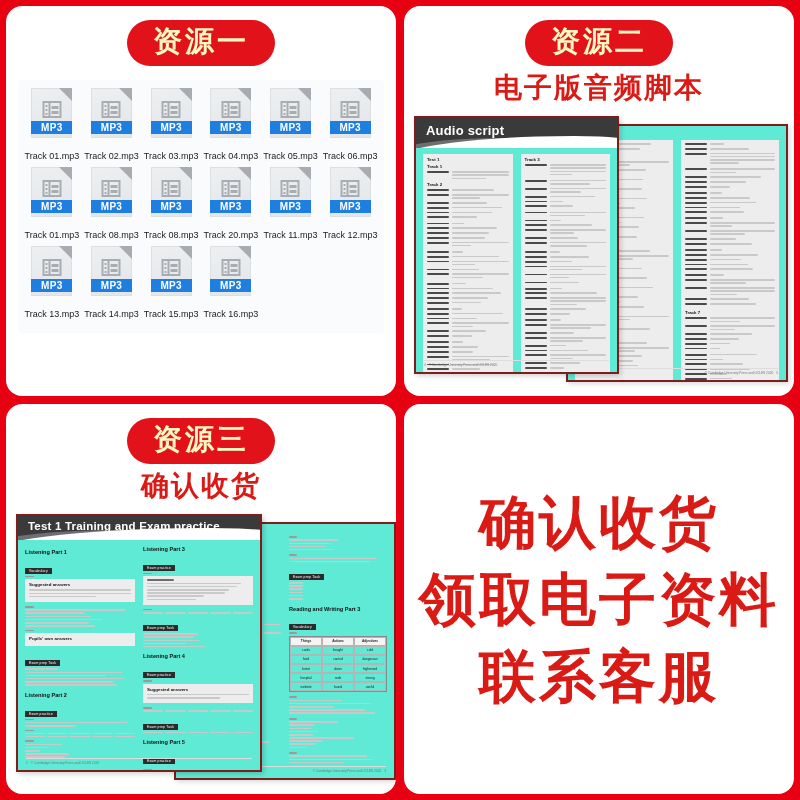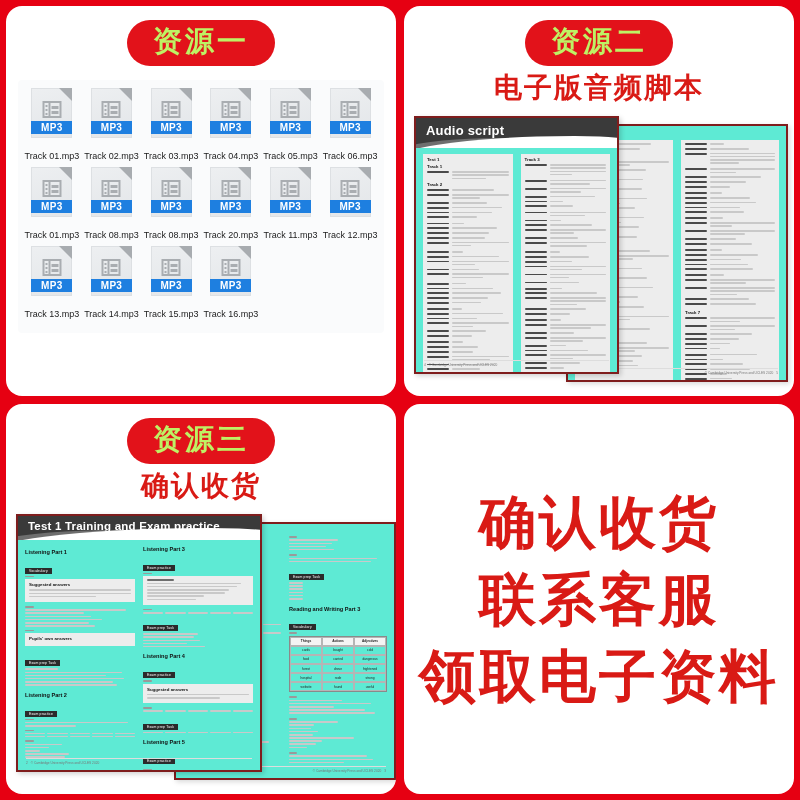--- a/index.html
+++ b/index.html
@@ -34,21 +34,21 @@
   }
 
   
   .badge-wrap {
     display: flex;
     justify-content: center;
     margin-top: 14px;
   }
   .badge {
     background: #E2121A;
-    color: #bef264;
+    color: #fef9c3;
     border-radius: 999px;
     padding: 5px 26px 8px 26px;
     font-size: 29px;
     font-weight: bold;
     letter-spacing: 3px;
     line-height: 1.15;
     white-space: nowrap;
   }
   .subtitle {
     text-align: center;
@@ -2101,18 +2101,18 @@
           <span>3</span>
         </div>
       </div>
 
     </div>
   </div>
 
   <div class="card">
     <div class="cta" id="cta-lines">
         <div class="line">确认收货</div>
+        <div class="line">领取电子资料</div>
         <div class="line">联系客服</div>
-        <div class="line">领取电子资料</div>
       </div>
   </div>
 
 </div>
 
 </body></html>

